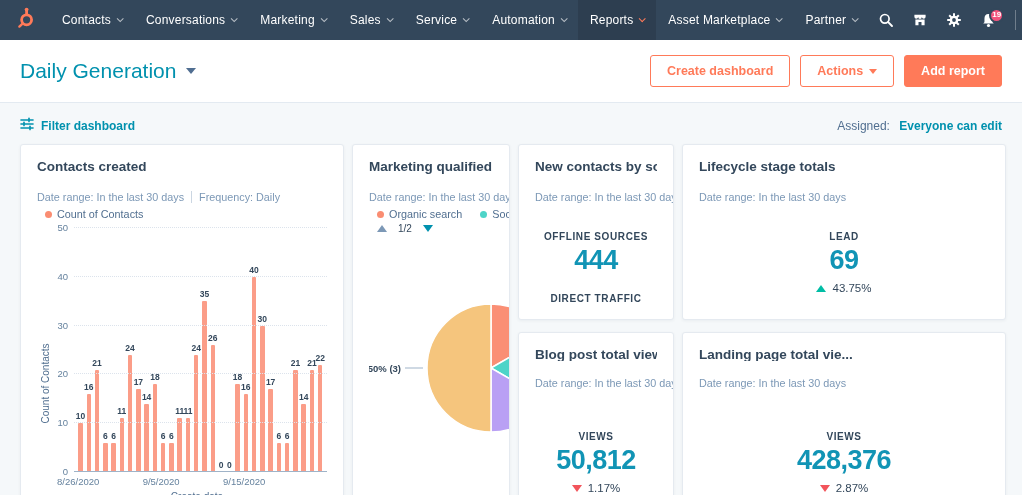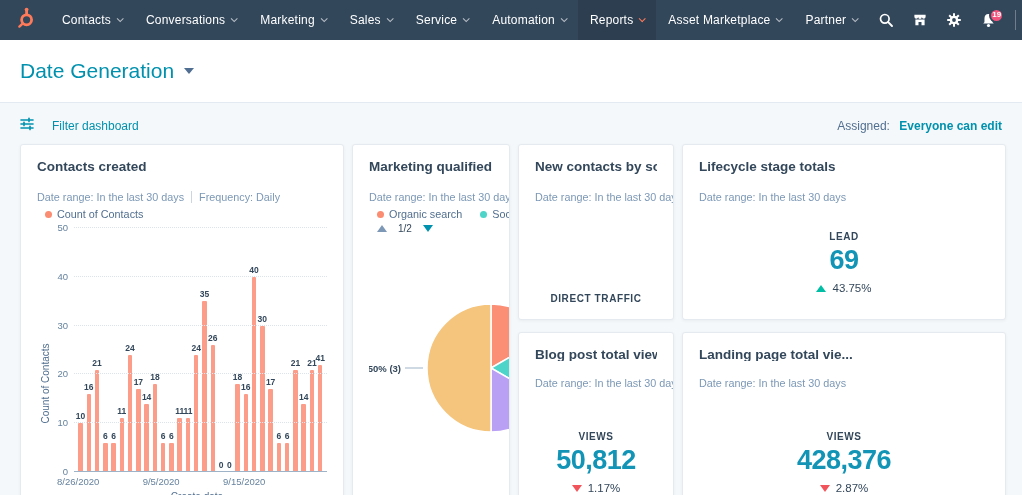--- a/index.html
+++ b/index.html
@@ -35,22 +35,22 @@
   .btn { font-family:inherit; font-size:12.5px; font-weight:bold; border-radius:3px;
     padding:8px 16px; cursor:pointer; }
   .btn-outline { background:#fff; border:1px solid #ff7a59; color:#ff7a59; }
   .btn-solid { background:#ff7a59; border:1px solid #ff7a59; color:#fff; }
   .btn-caret { display:inline-block; width:0; height:0; border-left:4px solid transparent;
     border-right:4px solid transparent; border-top:5px solid #ff7a59; margin-left:6px;
     vertical-align:1px; }
 
   
   .filter-row { display:flex; align-items:center; padding:14px 20px 10px 20px; }
-  .filter-link { display:flex; align-items:center; gap:18px; color:#0091ae; font-size:12px;
-    font-weight:normal; cursor:pointer; }
+  .filter-link { display:flex; align-items:center; gap:7px; color:#0091ae; font-size:12px;
+    font-weight:bold; cursor:pointer; }
   .assigned { margin-left:auto; font-size:12px; color:#516f90; }
   .assigned-link { color:#0091ae; font-weight:bold; cursor:pointer; margin-left:6px; }
 
   
   .grid { display:grid; grid-template-columns:324px 158px 156px 324px;
     grid-template-rows:176px 176px; gap:12px 8px; padding:0 20px; align-items:start; }
   .card { background:#fff; border:1px solid #e5eaf0; border-radius:3px;
     box-shadow:0 1px 3px rgba(45,62,80,.06); padding:13px 16px; overflow:hidden; }
   .card-tall { grid-row:1 / span 2; height:378px; }
   .card-small { height:176px; display:flex; flex-direction:column; }
@@ -197,22 +197,27 @@
         <circle cx="8" cy="12.7" r="1.5" fill="#fff"></circle>
       </svg>
       <span class="badge">19</span>
     </div>
     <div class="nav-divider"></div>
 
   </div>
 </div>
 
 <div class="page-header">
-  <span class="page-title">Date Generation</span>
+  <span class="page-title">Daily Generation</span>
   <span class="title-caret"></span>
+  <div class="header-buttons">
+    <button class="btn btn-outline">Create dashboard</button>
+    <button class="btn btn-outline"><span>Actions</span><span class="btn-caret"></span></button>
+    <button class="btn btn-solid">Add report</button>
+  </div>
 </div>
 
 <div class="filter-row">
   <div class="filter-link">
     <span>
       <svg width="14" height="14" viewBox="0 0 14 14">
         <g stroke="#0091ae" stroke-width="1.6" stroke-linecap="round">
           <line x1="1" y1="3" x2="13" y2="3"></line>
             <line x1="1" y1="7" x2="13" y2="7"></line>
             <line x1="1" y1="11" x2="13" y2="11"></line>
@@ -367,21 +372,21 @@
             </div>
             <div class="bar-item">
               <div class="bar-label">14</div>
               <div class="bar" style="height: 68.32px; background: rgb(251, 157, 136);"></div>
             </div>
             <div class="bar-item">
               <div class="bar-label">21</div>
               <div class="bar" style="height: 102.48px; background: rgb(251, 157, 136);"></div>
             </div>
             <div class="bar-item">
-              <div class="bar-label">41</div>
+              <div class="bar-label">22</div>
               <div class="bar" style="height: 107.36px; background: rgb(251, 157, 136);"></div>
             </div>
           </div>
       <div class="gridline gridline-zero" style="bottom: 0px;"></div>
           <div class="gridline" style="bottom: 48.8px;"></div>
           <div class="gridline" style="bottom: 97.6px;"></div>
           <div class="gridline" style="bottom: 146.4px;"></div>
           <div class="gridline" style="bottom: 195.2px;"></div>
           <div class="gridline" style="bottom: 244px;"></div>
         </div>
@@ -390,20 +395,24 @@
         <span class="xtick" style="left: 1.66667%;">8/26/2020</span>
         <span class="xtick" style="left: 35%;">9/5/2020</span>
         <span class="xtick" style="left: 68.3333%;">9/15/2020</span>
       </div>
     <div class="x-axis-title">Create date</div>
   </div>
 
   <div class="card card-small">
     <div class="card-title">New contacts by source</div>
     <div class="card-sub">Date range: In the last 30 days</div>
+    <div class="metric-block" style="margin-top:28px;">
+      <div class="metric-label">OFFLINE SOURCES</div>
+      <div class="metric-value">444</div>
+    </div>
     <div class="secondary-label">DIRECT TRAFFIC</div>
   </div>
 
   <div class="card card-small">
     <div class="card-title">Lifecycle stage totals</div>
     <div class="card-sub">Date range: In the last 30 days</div>
     <div class="metric-block" style="margin-top:28px;">
       <div class="metric-label">LEAD</div>
       <div class="metric-value">69</div>
       <div class="metric-delta">

